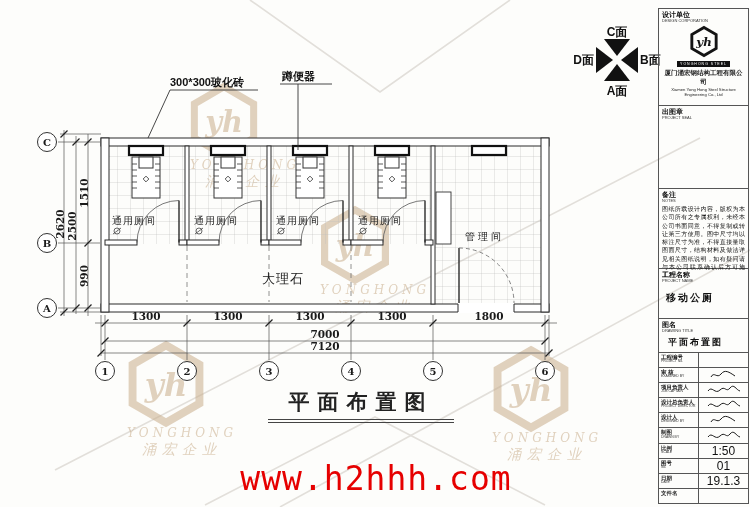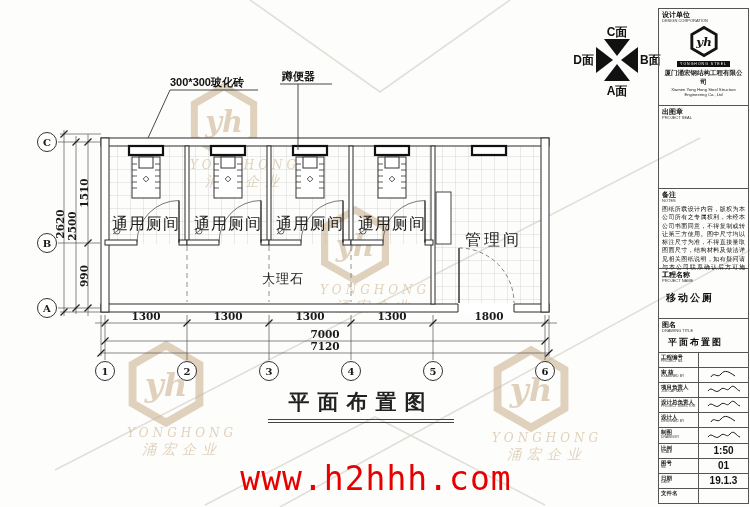--- a/index.html
+++ b/index.html
@@ -7,21 +7,21 @@
          font-family:"Liberation Sans",sans-serif;color:#222;}
   svg{display:block;}
   .layer{position:absolute;left:0;top:0;}
 
   
   .wm{position:absolute;z-index:1;color:#c9ae8c;opacity:.55;text-align:center;width:120px;font-style:italic;}
   .wm .wm-name{font-family:"DejaVu Serif",serif;font-size:12px;letter-spacing:4px;margin-top:-2px;}
   .wm .wm-cn{font-size:14px;letter-spacing:6px;margin-top:1px;}
 
   
-  .plan-label{position:absolute;z-index:3;font-size:16px;letter-spacing:1px;color:#1c1c1c;}
+  .plan-label{position:absolute;z-index:3;font-size:10px;letter-spacing:1px;color:#1c1c1c;}
   .callout{position:absolute;z-index:3;font-size:11px;font-weight:600;color:#111;}
 
   
   .dwg-title{position:absolute;z-index:3;left:268px;top:388px;width:186px;text-align:center;
              font-size:21px;font-weight:600;letter-spacing:8px;color:#222;
              border-bottom:4px double #444;padding-bottom:3px;}
 
   
   .site-url{position:absolute;z-index:3;left:100px;top:459px;width:552px;text-align:center;
             font-family:"DejaVu Sans Mono",monospace;font-weight:normal;font-size:33px;
@@ -41,21 +41,21 @@
   .tb-notes{font-size:6px;line-height:1.38;color:#111;margin-top:2px;text-align:justify;}
   .tb-value-lg{font-size:10px;letter-spacing:2px;font-weight:600;margin:8px 0 0 4px;color:#111;}
   .tb-value-md{font-size:9px;letter-spacing:2px;font-weight:600;margin:3px 0 0 6px;color:#111;}
   .tb-rows{flex:1;display:flex;flex-direction:column;}
   .tb-row{flex:1;display:flex;border-bottom:1px solid #555;}
   .tb-row:last-child{border-bottom:none;}
   .tb-row-label{width:40px;border-right:1px solid #555;padding:1px 2px;box-sizing:border-box;}
   .tb-row-label .cn{font-size:5.5px;font-weight:bold;line-height:1.1;}
   .tb-row-label .en{font-size:3.4px;color:#333;line-height:1.1;}
   .tb-row-value{flex:1;display:flex;align-items:center;justify-content:center;
-                font-size:10px;font-weight:700;color:#111;}
+                font-size:12px;font-weight:400;color:#111;}
 </style>
 </head>
 <body>
 
 <div id="sheet">
 
   <svg width="0" height="0" style="position:absolute" aria-hidden="true">
     <defs>
       <g id="hexlogo">
         <path d="M0,-44 L38,-22 L38,22 L0,44 L-38,22 L-38,-22 Z" fill="none" stroke="currentColor" stroke-width="9"></path>

